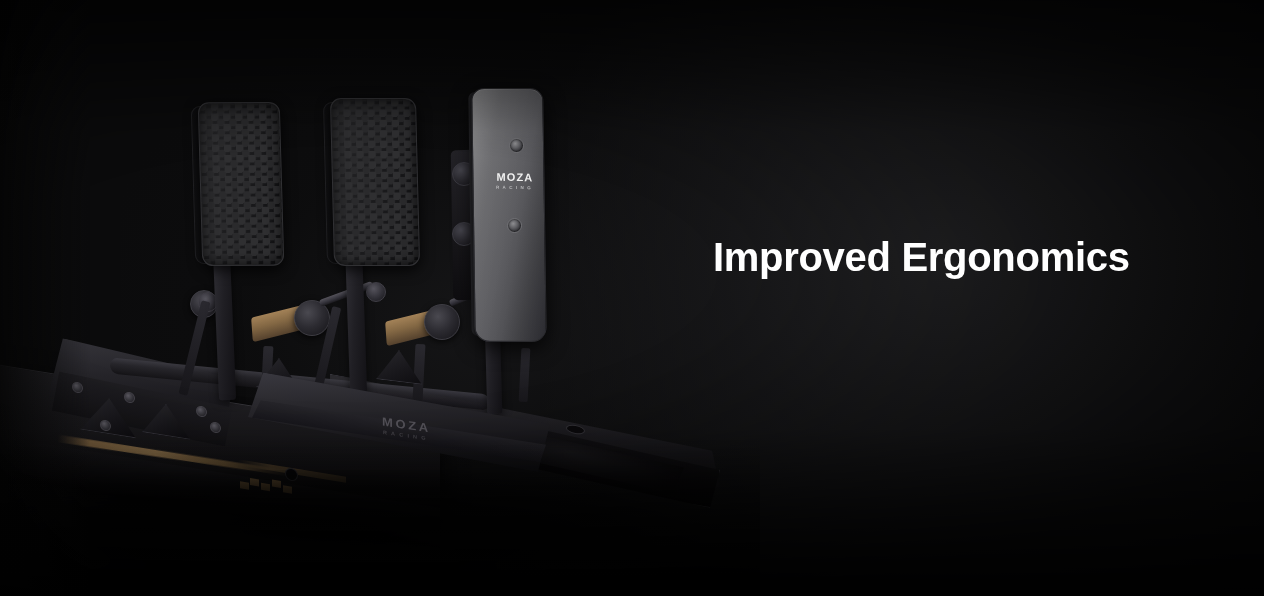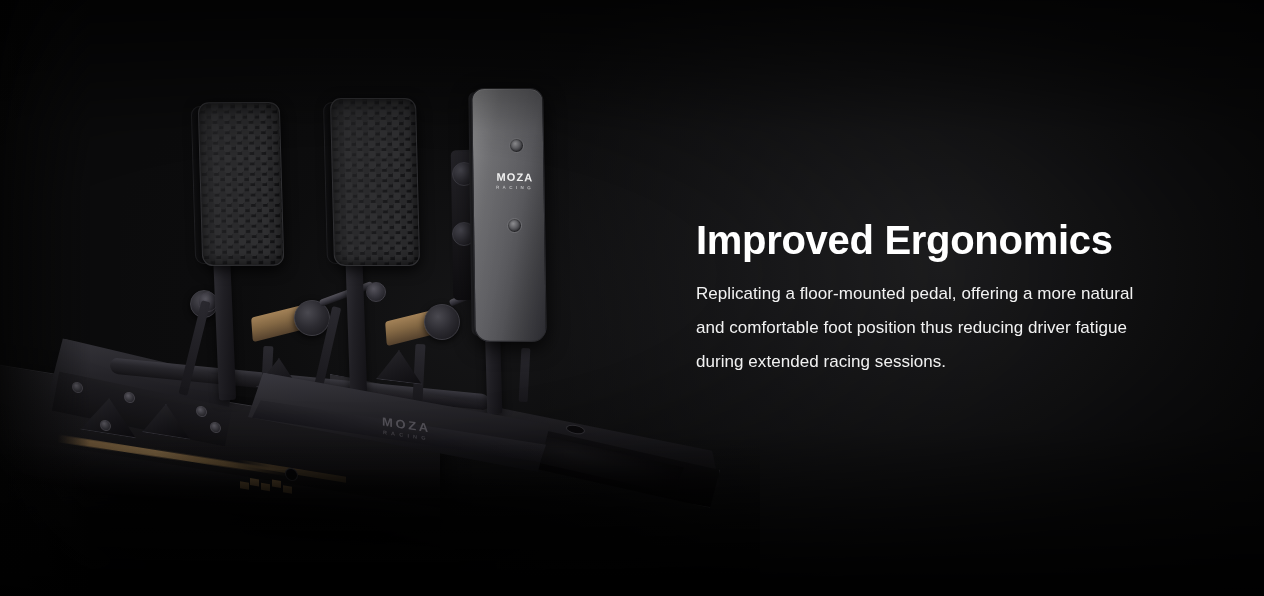--- a/index.html
+++ b/index.html
@@ -51,21 +51,21 @@
   }
 
   
   .copy {
     position: absolute;
     left: 696px;
     top: 218px;
     width: 470px;
   }
   .headline {
-    margin: 0;
+    margin: 17px;
     font-size: 40px;
     font-weight: bold;
     color: #ffffff;
     letter-spacing: -0.3px;
     line-height: 1.12;
     white-space: nowrap;
   }
   .body-copy {
     margin: 14px 0 0 0;
     font-size: 17px;
@@ -579,16 +579,15 @@
 
     <div class="rig-shadow"></div>
     <div class="product-fade"></div>
     <div class="left-fade"></div>
   </div>
 
   <div class="bg-vignette"></div>
 
   <div class="copy">
     <h1 class="headline">Improved Ergonomics</h1>
-    <p class="body-copy">Replicating a floor-mounted pedal, offering a more natural and comfortable foot position thus reducing driver fatigue during extended racing sessions.</p>
   </div>
 
 </div>
 
 </body></html>

